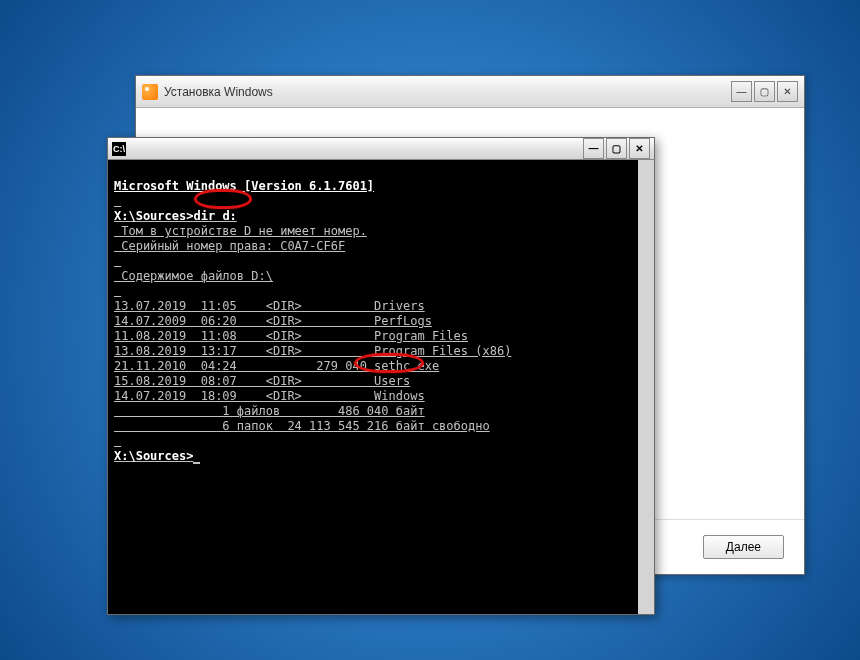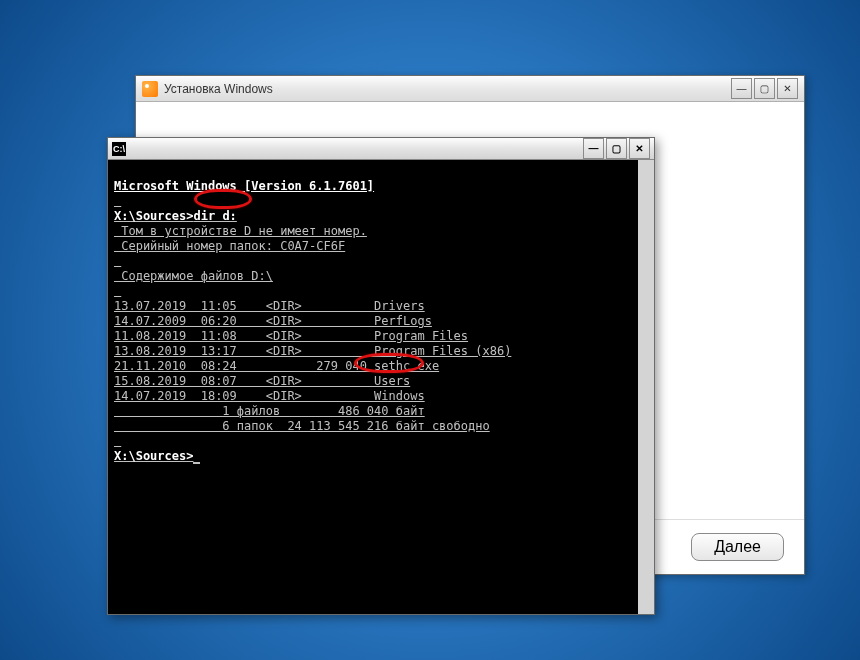--- a/index.html
+++ b/index.html
@@ -17,21 +17,21 @@
     position: absolute;
     top: 75px;
     left: 135px;
     width: 670px;
     height: 500px;
     background: #fff;
     border: 1px solid #6b6b6b;
     box-shadow: 2px 2px 8px rgba(0,0,0,0.3);
   }
   .installer-titlebar {
-    height: 26px;
+    height: 32px;
     background: linear-gradient(to bottom, #fdfdfd 0%, #e8e8e8 50%, #dcdcdc 100%);
     border-bottom: 1px solid #b0b0b0;
     display: flex;
     align-items: center;
     padding: 0 6px;
     font-size: 12px;
     color: #333;
   }
   .installer-icon {
     width: 16px; height: 16px;
@@ -76,24 +76,24 @@
     background: #fff;
     border-top: 1px solid #ddd;
   }
   .copyright {
     font-size: 11px;
     color: #888;
   }
   .next-btn {
     margin-left: auto;
     padding: 4px 22px;
-    font-size: 16px;
+    font-size: 12px;
     background: linear-gradient(to bottom, #fdfdfd, #e6e6e6);
     border: 1px solid #8a8a8a;
-    border-radius: 8px;
+    border-radius: 2px;
     cursor: pointer;
   }
 
   
   .cmd-window {
     position: absolute;
     top: 137px;
     left: 107px;
     width: 548px;
     background: #000;
@@ -183,29 +183,29 @@
       <div class="title-btn">—</div>
       <div class="title-btn">▢</div>
       <div class="title-btn">✕</div>
     </div>
   </div>
   <div class="cmd-body">
 <span class="line bold">Microsoft Windows [Version 6.1.7601]</span>
 <span class="line"> </span>
 <span class="line"><span class="bold">X:\Sources&gt;</span><span class="bold">dir d:</span></span>
 <span class="line"> Том в устройстве D не имеет номер.</span>
-<span class="line"> Серийный номер папок: C0A7-CF6F</span>
+<span class="line"> Серийный номер права: C0A7-CF6F</span>
 <span class="line"> </span>
 <span class="line"> Содержимое файлов D:\</span>
 <span class="line"> </span>
 <span class="line">13.07.2019  11:05    &lt;DIR&gt;          Drivers</span>
 <span class="line">14.07.2009  06:20    &lt;DIR&gt;          PerfLogs</span>
 <span class="line">11.08.2019  11:08    &lt;DIR&gt;          Program Files</span>
 <span class="line">13.08.2019  13:17    &lt;DIR&gt;          Program Files (x86)</span>
-<span class="line">21.11.2010  08:24           279 040 sethc.exe</span>
+<span class="line">21.11.2010  04:24           279 040 sethc.exe</span>
 <span class="line">15.08.2019  08:07    &lt;DIR&gt;          Users</span>
 <span class="line">14.07.2019  18:09    &lt;DIR&gt;          Windows</span>
 <span class="line">               1 файлов        486 040 байт</span>
 <span class="line">               6 папок  24 113 545 216 байт свободно</span>
 <span class="line"> </span>
 <span class="line"><span class="bold">X:\Sources&gt;</span><span class="cursor-block"></span></span>
   
   <div class="red-highlight" style="top:29px; left:86px; width:58px; height:20px; border-radius:50%/60%;"></div>
   <div class="red-highlight" style="top:193px; left:246px; width:70px; height:20px; border-radius:50%/60%;"></div>
   </div>

